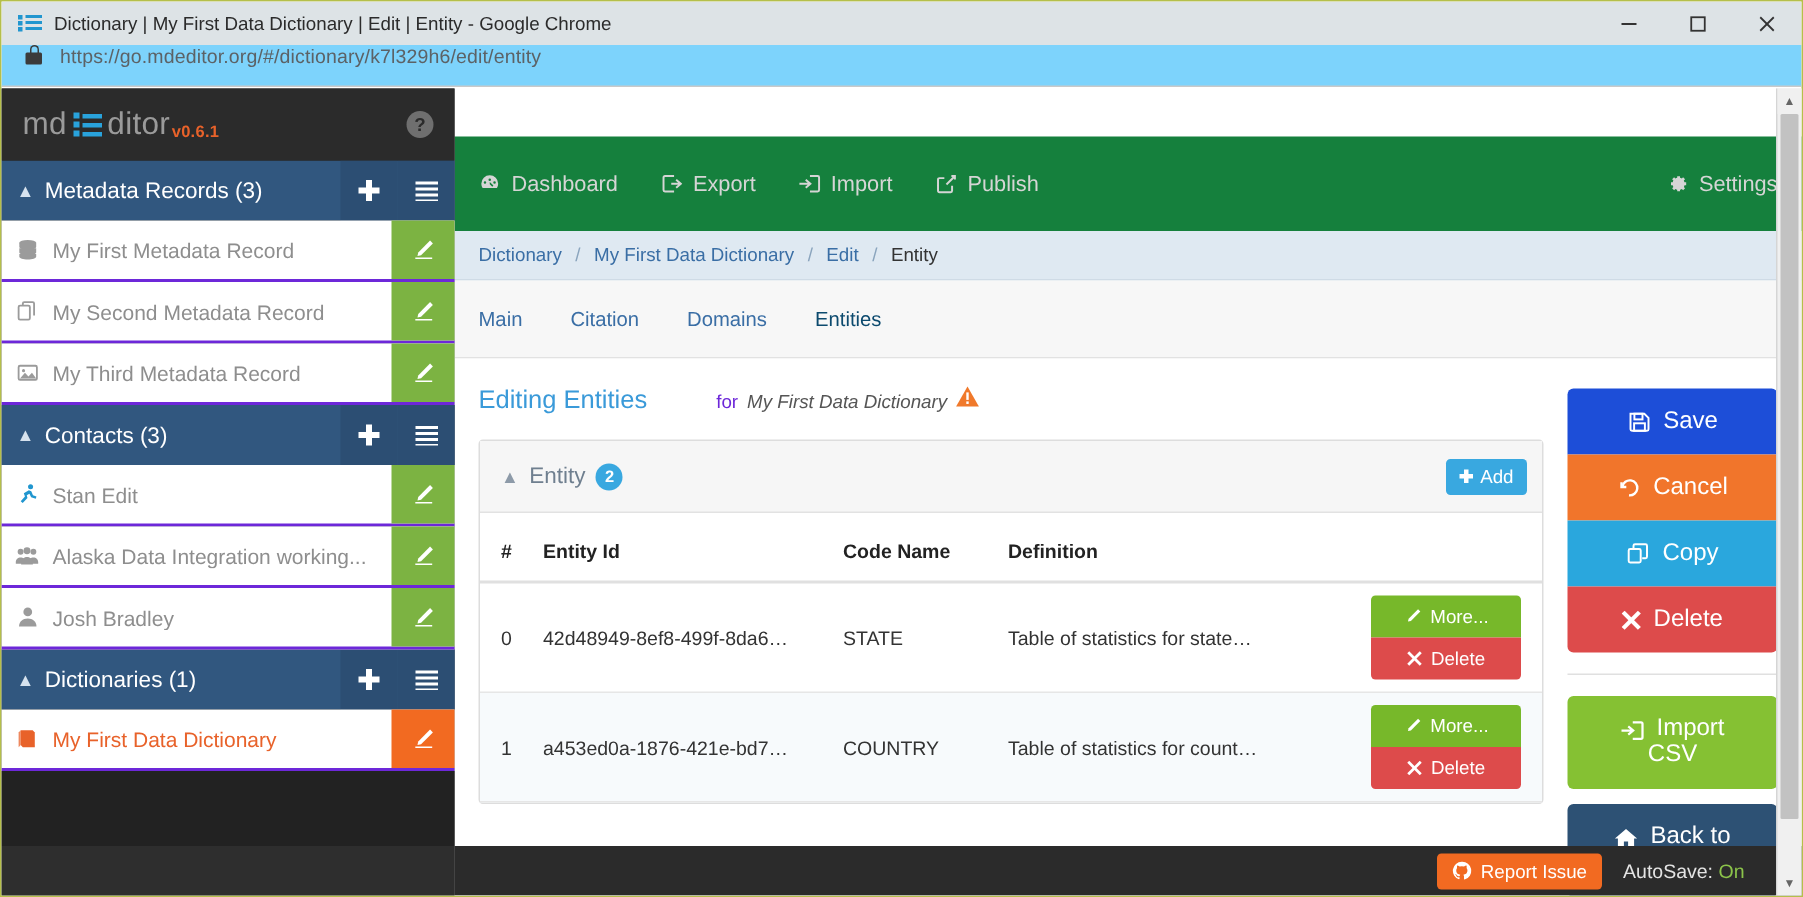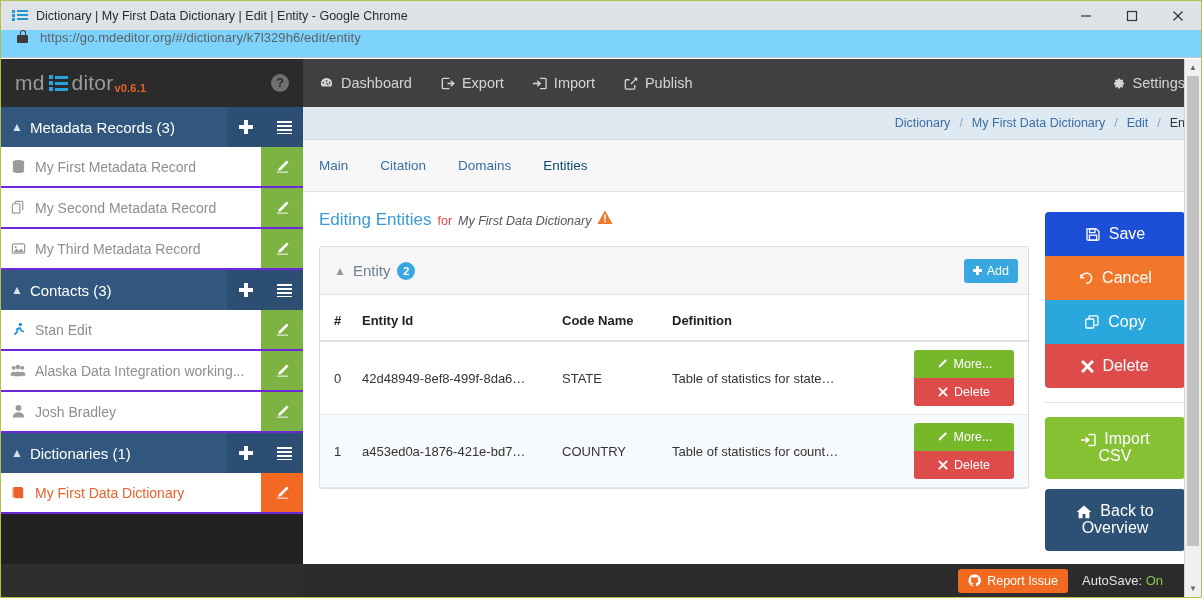--- a/index.html
+++ b/index.html
@@ -190,38 +190,37 @@
   .sidebar-fill { flex: 1; background: #222222; }
   .sidebar-footer { height: 33px; background: #2e2e2e; }
 
   
   .main {
     flex: 1; display: flex; flex-direction: column;
     position: relative; background: #fff;
     min-width: 0;
   }
   .topnav {
-    height: 48px; background: #404040;
+    height: 63px; background: #15803d;
     display: flex; align-items: center;
     padding: 0 16px 0 16px;
-    color: #cfcfcf; font-size: 14.5px;
+    color: #cfcfcf; font-size: 14.5px; margin-top: 32px;
   }
   .topnav .nav-item {
     display: flex; align-items: center; gap: 7px;
     margin-right: 28px; color: #d5d5d5;
   }
   .topnav .spacer { flex: 1; }
   .topnav .nav-item.right { margin-right: 0; }
 
   .breadcrumb {
     height: 33px; background: #dfe9f2;
     display: flex; align-items: center;
     padding-left: 16px; font-size: 12.5px;
     border-bottom: 1px solid #cfdbe6;
-    justify-content: flex-end;
   }
   .breadcrumb .crumb { color: #3a6ea5; }
   .breadcrumb .crumb.last { color: #333; }
   .breadcrumb .sep { color: #8aa4bd; margin: 0 9px; }
 
   .tabs {
     height: 52px; background: #f7f7f7;
     display: flex; align-items: center;
     padding-left: 16px;
     border-bottom: 1px solid #e2e2e2;
@@ -235,21 +234,21 @@
     padding: 18px 16px 0 16px;
     gap: 16px;
     overflow: hidden;
     background: #fff;
   }
   .content-left { flex: 1; min-width: 0; }
   .edit-title {
     font-size: 17px; color: #3a9ad9; margin-bottom: 16px;
     display: flex; align-items: baseline; gap: 6px;
   }
-  .edit-title .for { font-size: 12.5px; color: #ef4444; }
+  .edit-title .for { font-size: 12.5px; color: #6d28d9; margin-left: 40px; }
   .edit-title .dictname { font-size: 12.5px; color: #555; font-style: italic; }
   .warn-tri { display: inline-block; vertical-align: middle; }
 
   .panel {
     border: 1px solid #dddddd; border-radius: 3px;
     background: #fff;
   }
   .panel-head {
     height: 48px; background: #f6f6f6;
     border-bottom: 1px solid #e2e2e2;

